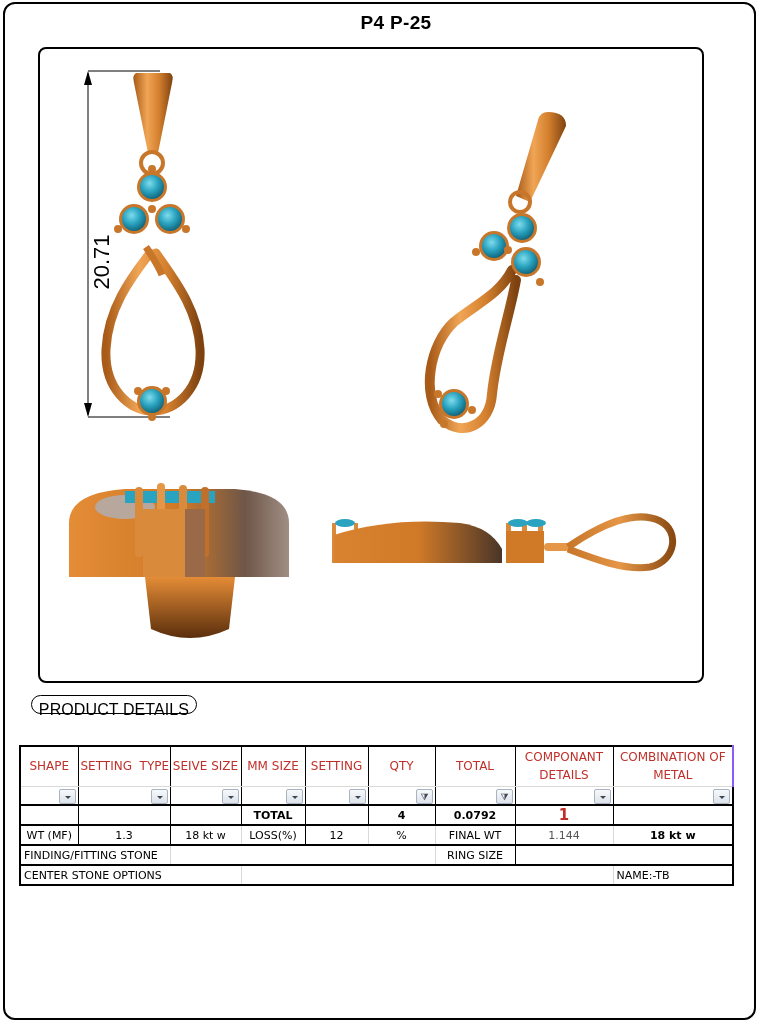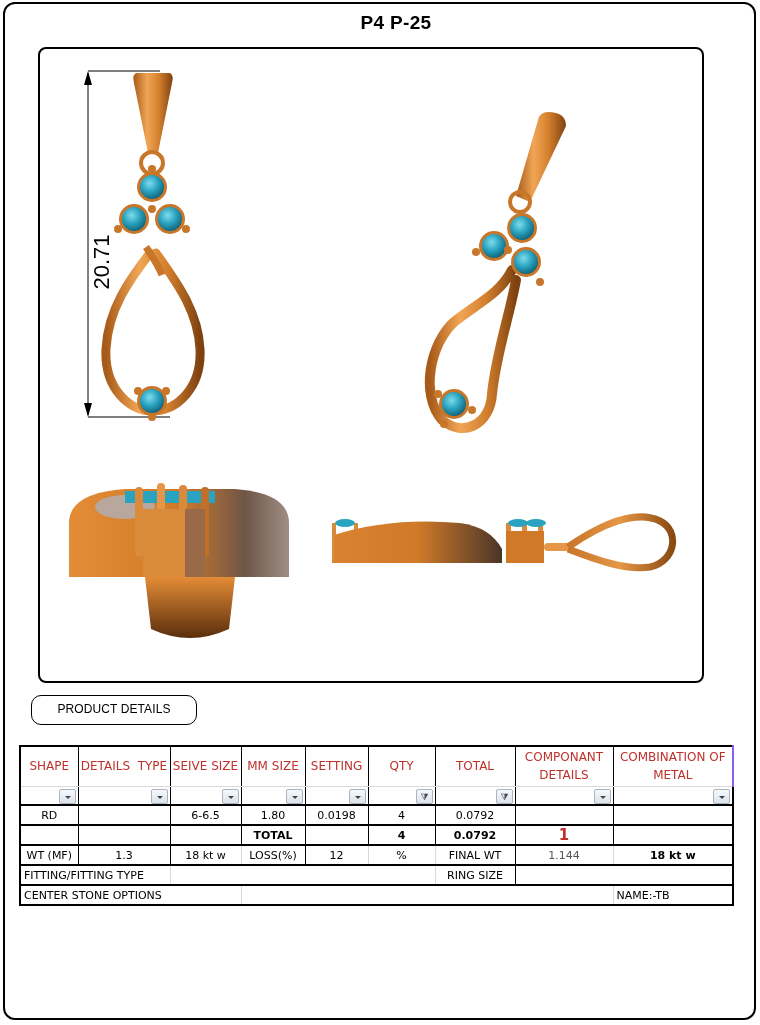--- a/index.html
+++ b/index.html
@@ -21,23 +21,23 @@
   .render { position: absolute; }
   .render svg { display: block; }
 
   .dim-label {
     position: absolute; left: 34px; top: 200px;
     font-family: "Liberation Sans", sans-serif; font-size: 22px;
     transform: rotate(-90deg); transform-origin: center;
   }
 
   .section-pill {
-    position: absolute; left: 31px; top: 695px; width: 166px; height: 30px;
+    position: absolute; left: 31px; top: 695px; width: 166px; height: 19px;
     border: 1.5px solid #000; border-radius: 10px;
-    font-size: 12px; line-height: 27px; text-align: center; font-weight: normal;
+    font-size: 16px; line-height: 27px; text-align: center; font-weight: normal;
     letter-spacing: 0.1px;
   }
 
   table.details {
     position: absolute; left: 19px; top: 745px; width: 713px;
     border-collapse: collapse; table-layout: fixed;
     font-family: "DejaVu Sans", sans-serif;
   }
   table.details td {
     border: 1px solid #d9d9d9; height: 20px; font-size: 11px; text-align: center;
@@ -241,21 +241,21 @@
     <col style="width:63px">
       <col style="width:67px">
       <col style="width:80px">
       <col style="width:98px">
       <col style="width:120px">
   </colgroup>
 
   <tbody>
       <tr class="hdr">
     <td>SHAPE</td>
-    <td style="white-space:pre">DETAILS  TYPE</td>
+    <td style="white-space:pre">SETTING  TYPE</td>
     <td>SEIVE SIZE</td>
     <td>MM SIZE</td>
     <td>SETTING</td>
     <td>QTY</td>
     <td>TOTAL</td>
     <td>COMPONANT DETAILS</td>
     <td>COMBINATION OF METAL</td>
   </tr>
 
   <tr class="filter">
@@ -299,31 +299,20 @@
             <span class="arrow"></span>
           </span>
         </td>
     <td>
           <span class="dd-btn">
             <span class="arrow"></span>
           </span>
         </td>
   </tr>
 
-  <tr>
-    <td class="bl vr bt">RD</td>
-    <td class="vr bt"></td>
-    <td class="vr bt">6-6.5</td>
-    <td class="vr bt">1.80</td>
-    <td class="vr bt">0.0198</td>
-    <td class="vr bt">4</td>
-    <td class="vr bt">0.0792</td>
-    <td class="vr bt"></td>
-    <td class="br bt"></td>
-  </tr>
 
   <tr>
     <td class="bl vr bt bb"></td>
     <td class="vr bt bb"></td>
     <td class="vr bt bb"></td>
     <td class="vr bt bb bold">TOTAL</td>
     <td class="vr bt bb"></td>
     <td class="vr bt bb bold">4</td>
     <td class="vr bt bb bold">0.0792</td>
     <td class="vr bt bb big-red">1</td>
@@ -337,21 +326,21 @@
     <td class="bt bb">18 kt w</td>
     <td class="vl vr bt bb">LOSS(%)</td>
     <td class="bt bb">12</td>
     <td class="bt bb">%</td>
     <td class="vl vr bt bb">FINAL WT</td>
     <td class="bt bb muted">1.144</td>
     <td class="vl br bt bb bold">18 kt w</td>
   </tr>
 
   <tr>
-    <td class="bl bb left" colspan="2">FITTING/FITTING TYPE</td>
+    <td class="bl bb left" colspan="2">FINDING/FITTING STONE</td>
     <td class="vl bb" colspan="4"></td>
     <td class="vl vr bb">RING SIZE</td>
     <td class="br bb" colspan="2"></td>
   </tr>
 
   <tr>
     <td class="bl bb left" colspan="3">CENTER STONE OPTIONS</td>
     <td class="vl bb" colspan="5"></td>
     <td class="vl br bb left">NAME:-TB</td>
   </tr>

